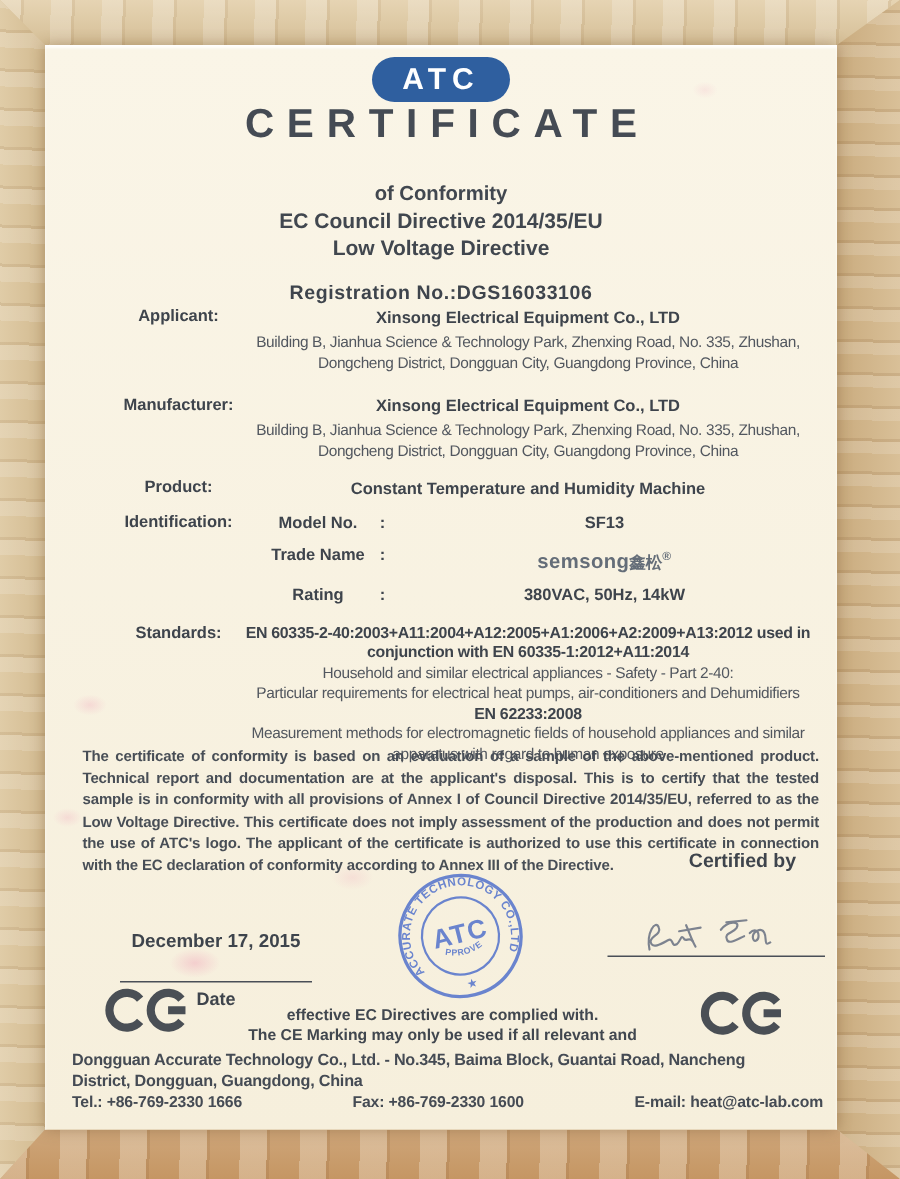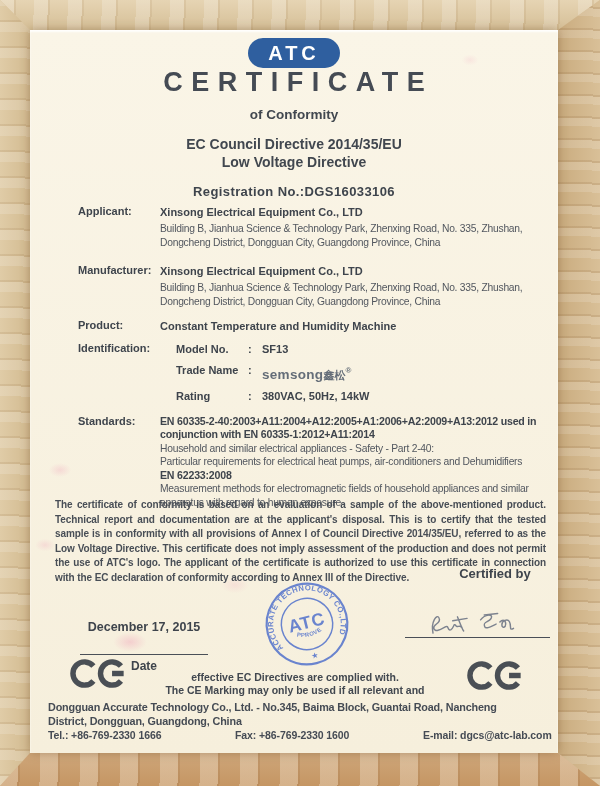--- a/index.html
+++ b/index.html
@@ -42,28 +42,28 @@
       radial-gradient(20px 12px at 205px 555px, rgba(236,120,165,.14), transparent 70%),
       linear-gradient(180deg,#faf5e7,#f6efdc);
     box-shadow:inset 0 2px 2px rgba(255,255,255,.9), 0 0 9px rgba(120,85,45,.45);
     color:#3e444c;
   }
   
   .sec-header{position:absolute;top:8px;left:0;right:0;text-align:center;}
   .atc-pill{display:inline-block;background:#2f5f9f;color:#ffffff;font-weight:bold;
     font-size:20px;line-height:30px;height:30px;padding:0 20px;border-radius:16px;letter-spacing:4px;}
   .cert-title{font-size:27px;font-weight:bold;letter-spacing:8.5px;padding-left:8.5px;color:#454b54;margin-top:-1px;}
-  .cert-sub{font-size:13.5px;font-weight:bold;margin-top:9px;color:#41474f;}
-  .cert-dir{font-size:14px;font-weight:bold;margin-top:14px;color:#41474f;}
+  .cert-sub{font-size:13.5px;font-weight:bold;margin-top:23px;color:#41474f;}
+  .cert-dir{font-size:14px;font-weight:bold;margin-top:3px;color:#41474f;}
   .cert-dir2{font-size:14px;font-weight:bold;margin-top:2px;color:#41474f;}
   .cert-reg{font-size:13px;font-weight:bold;margin-top:14px;letter-spacing:.4px;color:#3e444c;}
 
   
   .sec-main{position:absolute;top:175px;left:48px;right:14px;}
-  .row{display:grid;grid-template-columns:82px 1fr;}
+  .row{display:grid;grid-template-columns:82px 1fr;text-align:center;}
   .row-label{font-weight:bold;font-size:11px;}
   .name-line{font-weight:bold;font-size:11px;line-height:15px;}
   .val-text{font-size:10.3px;letter-spacing:-0.25px;line-height:14px;color:#52575f;margin-top:2px;}
   .mb-applicant{margin-bottom:14px;}
   .mb-manufacturer{margin-bottom:10px;}
   .mb-product{margin-bottom:8px;}
   .ident-row{display:grid;grid-template-columns:88px 14px 1fr;margin-bottom:6px;}
   .ident-name{font-weight:bold;font-size:11px;line-height:15px;padding-left:16px;}
   .ident-sep{font-weight:bold;font-size:11px;line-height:15px;}
   .ident-val{font-weight:bold;font-size:11px;line-height:15px;}
@@ -237,17 +237,17 @@
     <div class="ce-note">
       <div>effective EC Directives are complied with.</div>
       <div>The CE Marking may only be used if all relevant and</div>
     </div>
 
     <div class="issuer">Dongguan Accurate Technology Co., Ltd. - No.345, Baima Block, Guantai Road, Nancheng District, Dongguan, Guangdong, China</div>
 
     <div class="contact">
       <span class="tel">Tel.: +86-769-2330 1666</span>
       <span class="fax">Fax: +86-769-2330 1600</span>
-      <span class="email">E-mail: dgcs@atc-lab.com</span>
+      <span class="email">E-mail: heat@atc-lab.com</span>
     </div>
 
   </div>
 </div>
 
 </body></html>

